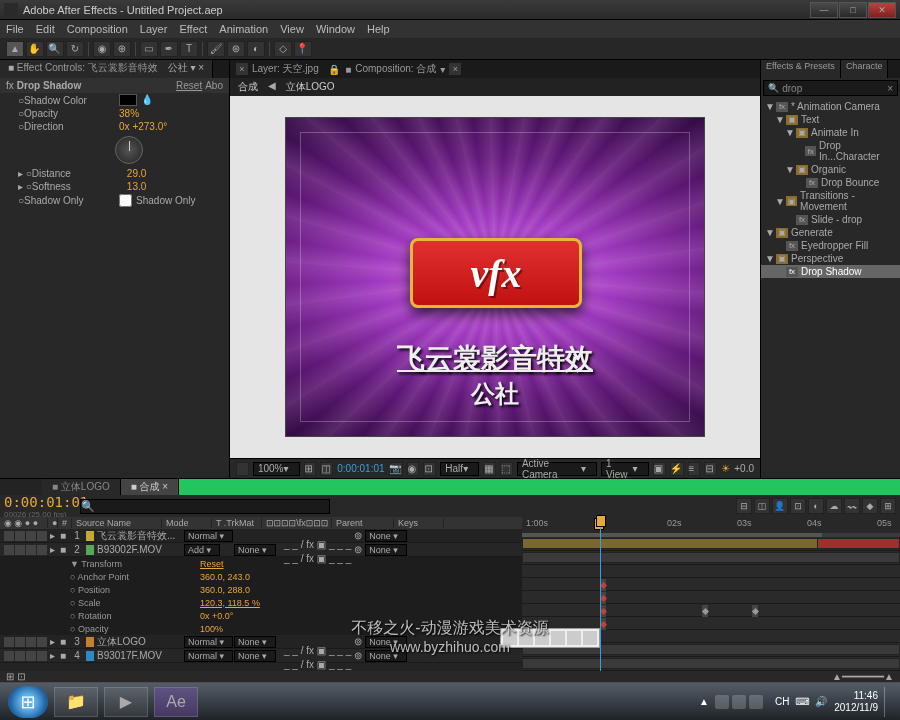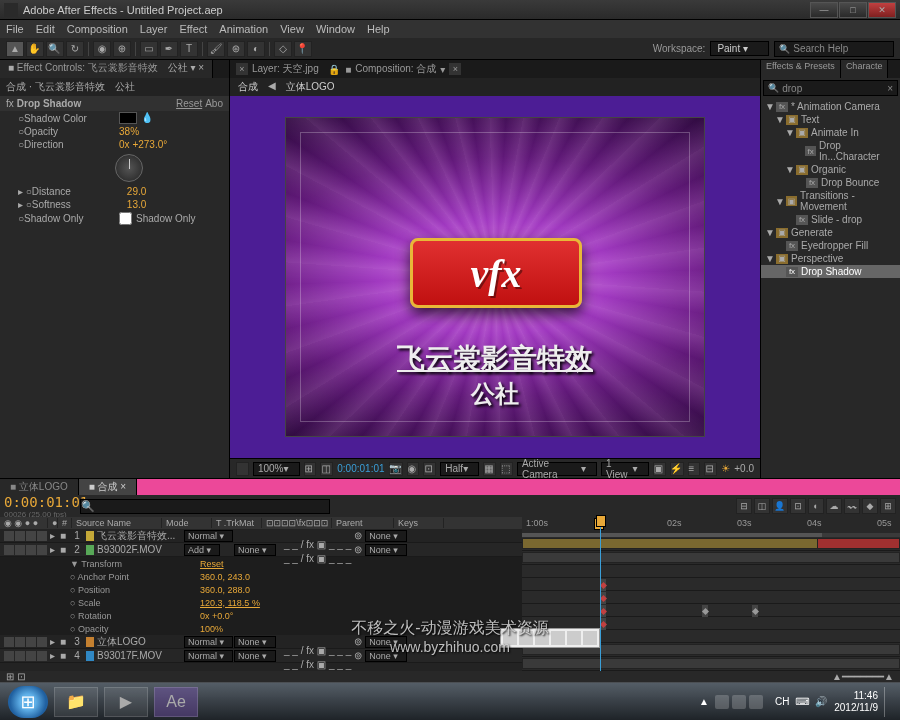--- a/index.html
+++ b/index.html
@@ -51,21 +51,21 @@
   .dial::after { content:""; position:absolute; width:1px; height:10px; background:#ccc; top:4px; left:13px; }
   .prop-check { margin-right: 4px; }
   
   
   .center-panel { flex: 1; background: #282828; display: flex; flex-direction: column; }
   .comp-tabs { height: 18px; display: flex; background: #1a1a1a; align-items: center; gap: 10px; padding-left: 6px; }
   .comp-tab-group { display: flex; align-items: center; gap: 4px; font-size: 10px; color: #999; }
   .close-x { width: 12px; height: 12px; background: #333; text-align: center; font-size: 9px; line-height: 12px; }
   .breadcrumb { padding: 2px 8px; font-size: 10px; background: #222; display: flex; gap: 10px; }
   .bc-item { color: #ccc; }
-  .viewer { flex: 1; background: #4c1d95; position: relative; overflow: hidden; display: flex; align-items: center; justify-content: center; }
+  .viewer { flex: 1; background: #e5e5e5; position: relative; overflow: hidden; display: flex; align-items: center; justify-content: center; }
   .comp-frame { width: 420px; height: 320px; background: radial-gradient(ellipse 140% 90% at 50% 50%, #d074d8 0%, #a038c0 20%, #601878 42%, #280838 70%, #100218 100%); position: relative; border: 1px solid #444; }
   .comp-frame::before { content:""; position:absolute; inset:14px; border: 1px solid rgba(255,255,255,0.25); }
   .rays { position:absolute; inset:0; background: repeating-conic-gradient(from 10deg at 50% 50%, rgba(255,200,255,0.25) 0deg, rgba(100,0,100,0) 6deg, rgba(255,200,255,0.2) 12deg); mix-blend-mode: screen; opacity: 0.6; }
   .vfx-logo { position: absolute; top: 120px; left: 124px; width: 172px; height: 70px; background: linear-gradient(#e03030, #c01010); border: 3px solid #e8b838; border-radius: 8px; display: flex; align-items: center; justify-content: center; box-shadow: 0 6px 14px rgba(0,0,0,0.7); }
   .vfx-text { color: #fff; font-size: 40px; font-weight: bold; font-style: italic; text-shadow: 2px 2px 0 rgba(0,0,0,0.4); font-family: Georgia, serif; }
   .chinese-line1 { position: absolute; top: 222px; width: 100%; text-align: center; color: #eee; font-size: 28px; font-weight: bold; text-shadow: 2px 2px 3px #000; text-decoration: underline; }
   .chinese-line2 { position: absolute; top: 260px; width: 100%; text-align: center; color: #eee; font-size: 24px; font-weight: bold; text-shadow: 2px 2px 3px #000; }
   
   .viewer-controls { height: 20px; background: #282828; border-top: 1px solid #000; display: flex; align-items: center; gap: 4px; padding: 0 6px; font-size: 10px; }
   .vc-box { background: #1a1a1a; border: 1px solid #000; padding: 0 10px 0 4px; height: 14px; display: inline-flex; align-items: center; }
@@ -84,21 +84,21 @@
   .tree-icon { width: 12px; height: 10px; display: inline-flex; align-items: center; justify-content: center; background: #444; font-size: 8px; }
   .tree-icon.folder { background: #8a6d2e; }
   .tree-icon.preset { background: #555; }
   .tree-item.selected { background: #666; color: #fff; }
   .indent1 { padding-left: 14px; }
   .indent2 { padding-left: 24px; }
   .indent3 { padding-left: 34px; }
   
   
   .timeline-panel { height: 204px; background: #232323; border-top: 1px solid #000; display: flex; flex-direction: column; }
-  .tl-tabs { height: 18px; display: flex; background: #ec4899; }
+  .tl-tabs { height: 18px; display: flex; background: #22c55e; margin-left: 42px; }
   .tl-tab { padding: 1px 10px; font-size: 10px; background: #444; color: #ccc; border-right: 1px solid #000; }
   .tl-tab.inactive { background: #282828; color: #888; }
   .tl-header { height: 22px; display: flex; align-items: center; padding: 0 4px; gap: 4px; background: #282828; }
   .tl-timecode { color: #e8a838; font-size: 14px; font-family: monospace; width: 72px; }
   .tl-search { flex: 0 0 250px; background: #1a1a1a; border: 1px solid #000; height: 15px; }
   .tl-iconbar { display: flex; gap: 2px; }
   .tl-icon { width: 16px; height: 16px; background: #333; border: 1px solid #222; display: inline-flex; align-items: center; justify-content: center; font-size: 9px; }
   
   .tl-columns { display: flex; height: 12px; background: #333; font-size: 9px; align-items: center; }
   .tlc { padding: 0 4px; border-right: 1px solid #222; display: inline-block; }
@@ -198,36 +198,28 @@
   <div class="tool">▭</div>
   <div class="tool">✒</div>
   <div class="tool">T</div>
   <div class="tool-sep"></div>
   <div class="tool">🖌</div>
   <div class="tool">⊛</div>
   <div class="tool">◐</div>
   <div class="tool-sep"></div>
   <div class="tool">◇</div>
   <div class="tool">📍</div>
-  <div class="workspace-group">
-    <span class="workspace-label">Workspace:</span>
-    <div class="workspace-sel"><span>Paint</span> ▾</div>
-    <div class="search-box">
-        <span>Search Help</span>
-      </div>
-  </div>
 </div>
 
 <div class="main-area">
 
   <div class="left-panel">
     <div class="panel-tabs">
       <div class="panel-tab">■ <span class="panel-tab-text">Effect Controls: 飞云裳影音特效</span>　<span>公社</span> ▾ ×</div>
     </div>
-    <div class="panel-sub">合成 · 飞云裳影音特效　公社</div>
     <div class="effect-line header">
       <span>fx</span>
       <b class="effect-name">Drop Shadow</b>
       <span class="reset-link">Reset</span>
       <span class="about-link">Abo</span>
     </div>
     <div class="prop-row">
       <span>○</span>
       <span class="prop-label">Shadow Color</span>
       <span class="color-swatch"></span>

